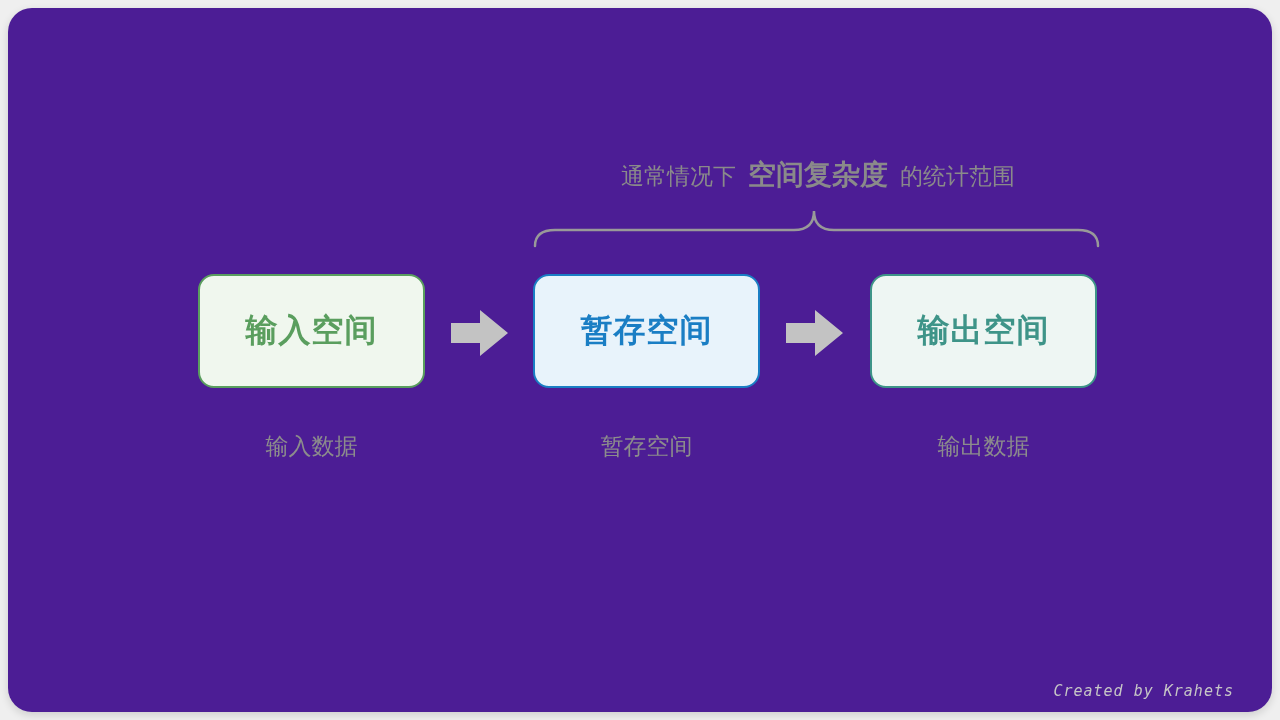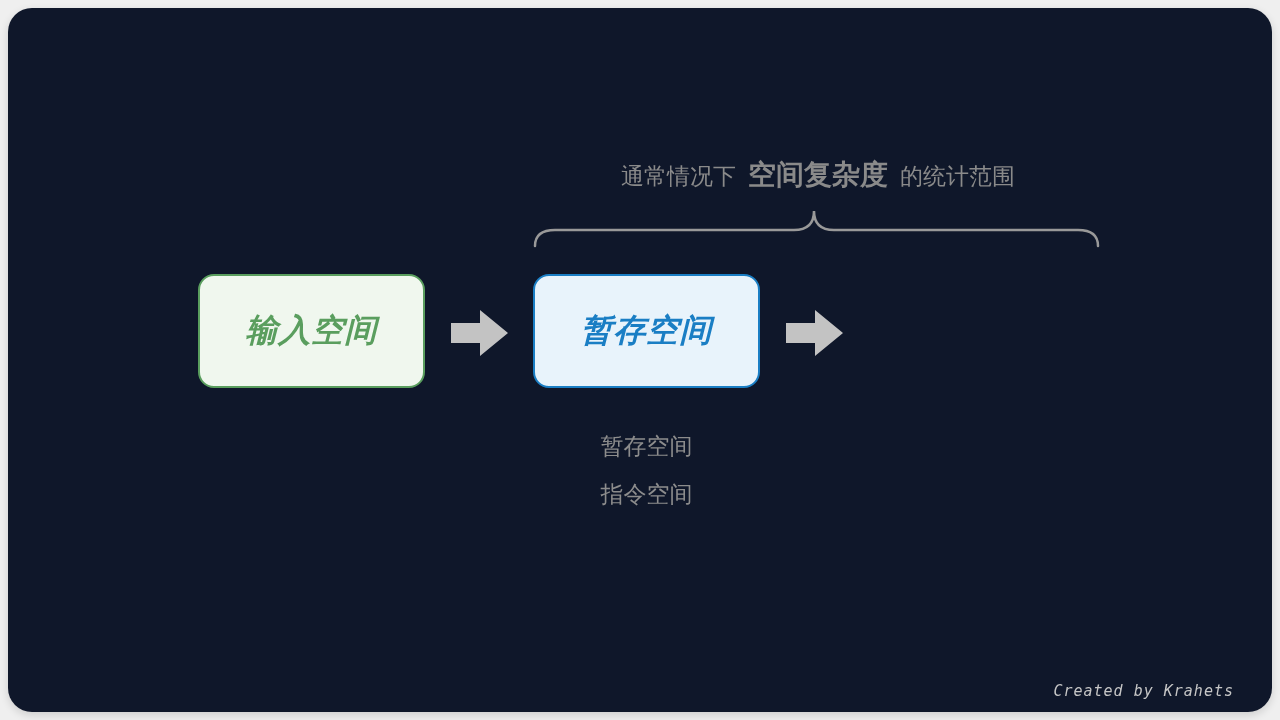--- a/index.html
+++ b/index.html
@@ -63,21 +63,20 @@
     height: 114px;
     box-sizing: border-box;
     border: 2.5px solid;
     border-radius: 16px;
     display: flex;
     align-items: center;
     justify-content: center;
     font-size: 32px;
     font-weight: 700;
     letter-spacing: 1px;
-    font-style: italic;
   }
   .box-input  { left: 190px; }
   .box-temp   { left: 525px; }
   .box-output { left: 862px; }
   .arrow {
     position: absolute;
     top: 302px;
     width: 57px;
     height: 46px;
   }
@@ -104,21 +103,21 @@
     letter-spacing: 1px;
     color: #C6C6C6;
     white-space: nowrap;
     font-style: italic;
   }
 </style>
 </head>
 <body>
 
 <div class="stage" style="background: rgb(239, 239, 239);">
-  <div class="card" style="background: #0f172a;">
+  <div class="card" style="background: #4c1d95;">
 
     <div class="annotation" style="color: rgb(138, 138, 138);">
       <span>通常情况下</span><span class="hl">空间复杂度</span><span>的统计范围</span>
     </div>
 
     <svg class="brace" viewBox="0 0 580 50" xmlns="http://www.w3.org/2000/svg">
       <path d="M 7 43 Q 7 27 27 27 L 266 27 Q 286 27 286 8 Q 286 27 306 27 L 550 27 Q 570 27 570 43" style="stroke: rgb(153, 153, 153);"></path>
     </svg>
 
     <div class="box box-input" style="color: rgb(90, 158, 94); border-color: rgb(90, 158, 94); background: rgb(240, 247, 238);">
@@ -130,24 +129,32 @@
     </svg>
 
     <div class="box box-temp" style="color: rgb(26, 126, 196); border-color: rgb(26, 126, 196); background: rgb(232, 243, 251);">
       <span>暂存空间</span>
     </div>
 
     <svg class="arrow arrow-2" viewBox="0 0 57 46" xmlns="http://www.w3.org/2000/svg">
       <polygon points="0,13 29,13 29,0 57,23 29,46 29,33 0,33" style="fill: rgb(195, 195, 195);"></polygon>
     </svg>
 
+    <div class="box box-output" style="color: rgb(62, 148, 136); border-color: rgb(62, 148, 136); background: rgb(238, 246, 243);">
+      <span>输出空间</span>
+    </div>
 
+    <div class="sublist sub-input" style="color: rgb(140, 140, 140);">
+      <div>输入数据</div>
+    </div>
 
     <div class="sublist sub-temp" style="color: rgb(140, 140, 140);">
       <div>暂存空间</div>
-      <div>指令空间</div>
     </div>
 
+    <div class="sublist sub-output" style="color: rgb(140, 140, 140);">
+      <div>输出数据</div>
+    </div>
 
     <div class="credit" style="color: rgb(198, 198, 198);">Created by Krahets</div>
 
   </div>
 </div>
 
 </body></html>

